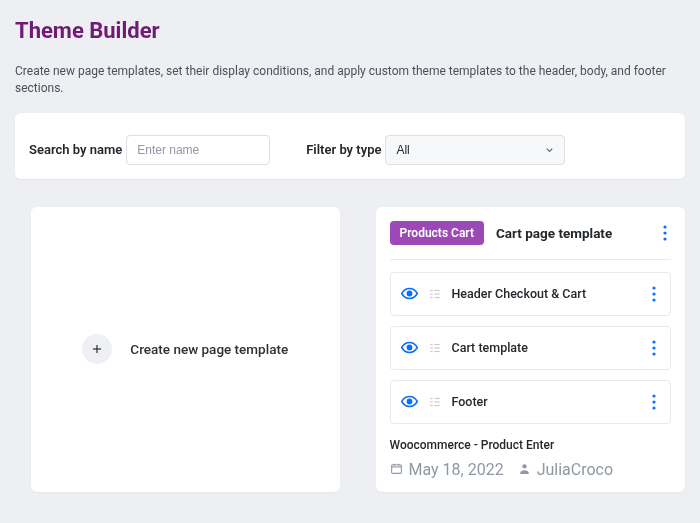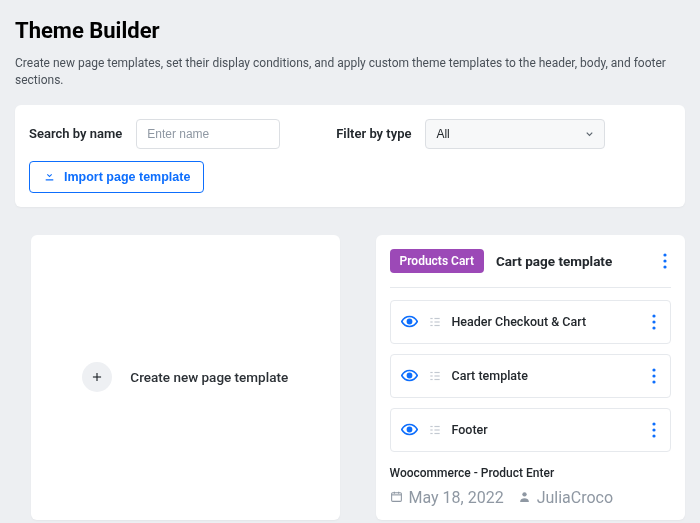--- a/index.html
+++ b/index.html
@@ -5,31 +5,31 @@
   * { box-sizing: border-box; margin: 0; padding: 0; }
   body {
     font-family: -apple-system, BlinkMacSystemFont, "Segoe UI", Roboto, Arial, sans-serif;
     background: #edeff2;
     color: #23282d;
     width: 700px;
     height: 523px;
     padding: 18px 15px 0 15px;
     overflow: hidden;
   }
-  .page-title { font-size: 22px; font-weight: 700; margin-bottom: 12px; color:#000000; }
+  .page-title { font-size: 22px; font-weight: 700; margin-bottom: 20px; color:#701a75; }
   .page-desc { font-size: 12px; color: #4a5159; margin-bottom: 16px; line-height:1.4; }
 
   .filter-card {
     background: #fff;
     border-radius: 6px;
     padding: 14px 14px 14px 14px;
     box-shadow: 0 1px 2px rgba(0,0,0,.04);
     margin-bottom: 28px;
   }
-  .filter-row { display: flex; align-items: center; gap: 14px; }
+  .filter-row { display: flex; align-items: center; gap: 4px; margin-top: 8px; }
   .lbl { font-size: 13px; font-weight: 600; color:#23282d; }
   .search-input {
     padding: 7px 10px;
     border: 1px solid #dcdfe3;
     border-radius: 4px;
     font-size: 12px;
     width: 144px;
     background:#fff;
     color:#23282d;
   }
@@ -136,28 +136,20 @@
       <select class="select">
         <option>All</option>
       </select>
       <span class="chev">
         <svg width="11" height="11" viewBox="0 0 24 24" fill="none" stroke="currentColor" stroke-width="2.5">
             <polyline points="6 9 12 15 18 9"></polyline>
           </svg>
       </span>
     </div>
   </div>
-  <button class="import-btn">
-    <span>
-      <svg viewBox="0 0 24 24" fill="currentColor">
-          <path d="M12 3v9.59l3.3-3.3 1.4 1.42L12 15.4l-4.7-4.7 1.4-1.42 3.3 3.3V3h2zM5 19h14v2H5z"></path>
-        </svg>
-    </span>
-    <span>Import page template</span>
-  </button>
 </div>
 
 <div class="grid">
   <div class="tile create-tile">
     <div class="plus-circle">
       <svg width="14" height="14" viewBox="0 0 24 24" fill="none" stroke="currentColor" stroke-width="2">
           <line x1="12" y1="5" x2="12" y2="19"></line>
           <line x1="5" y1="12" x2="19" y2="12"></line>
         </svg>
     </div>

